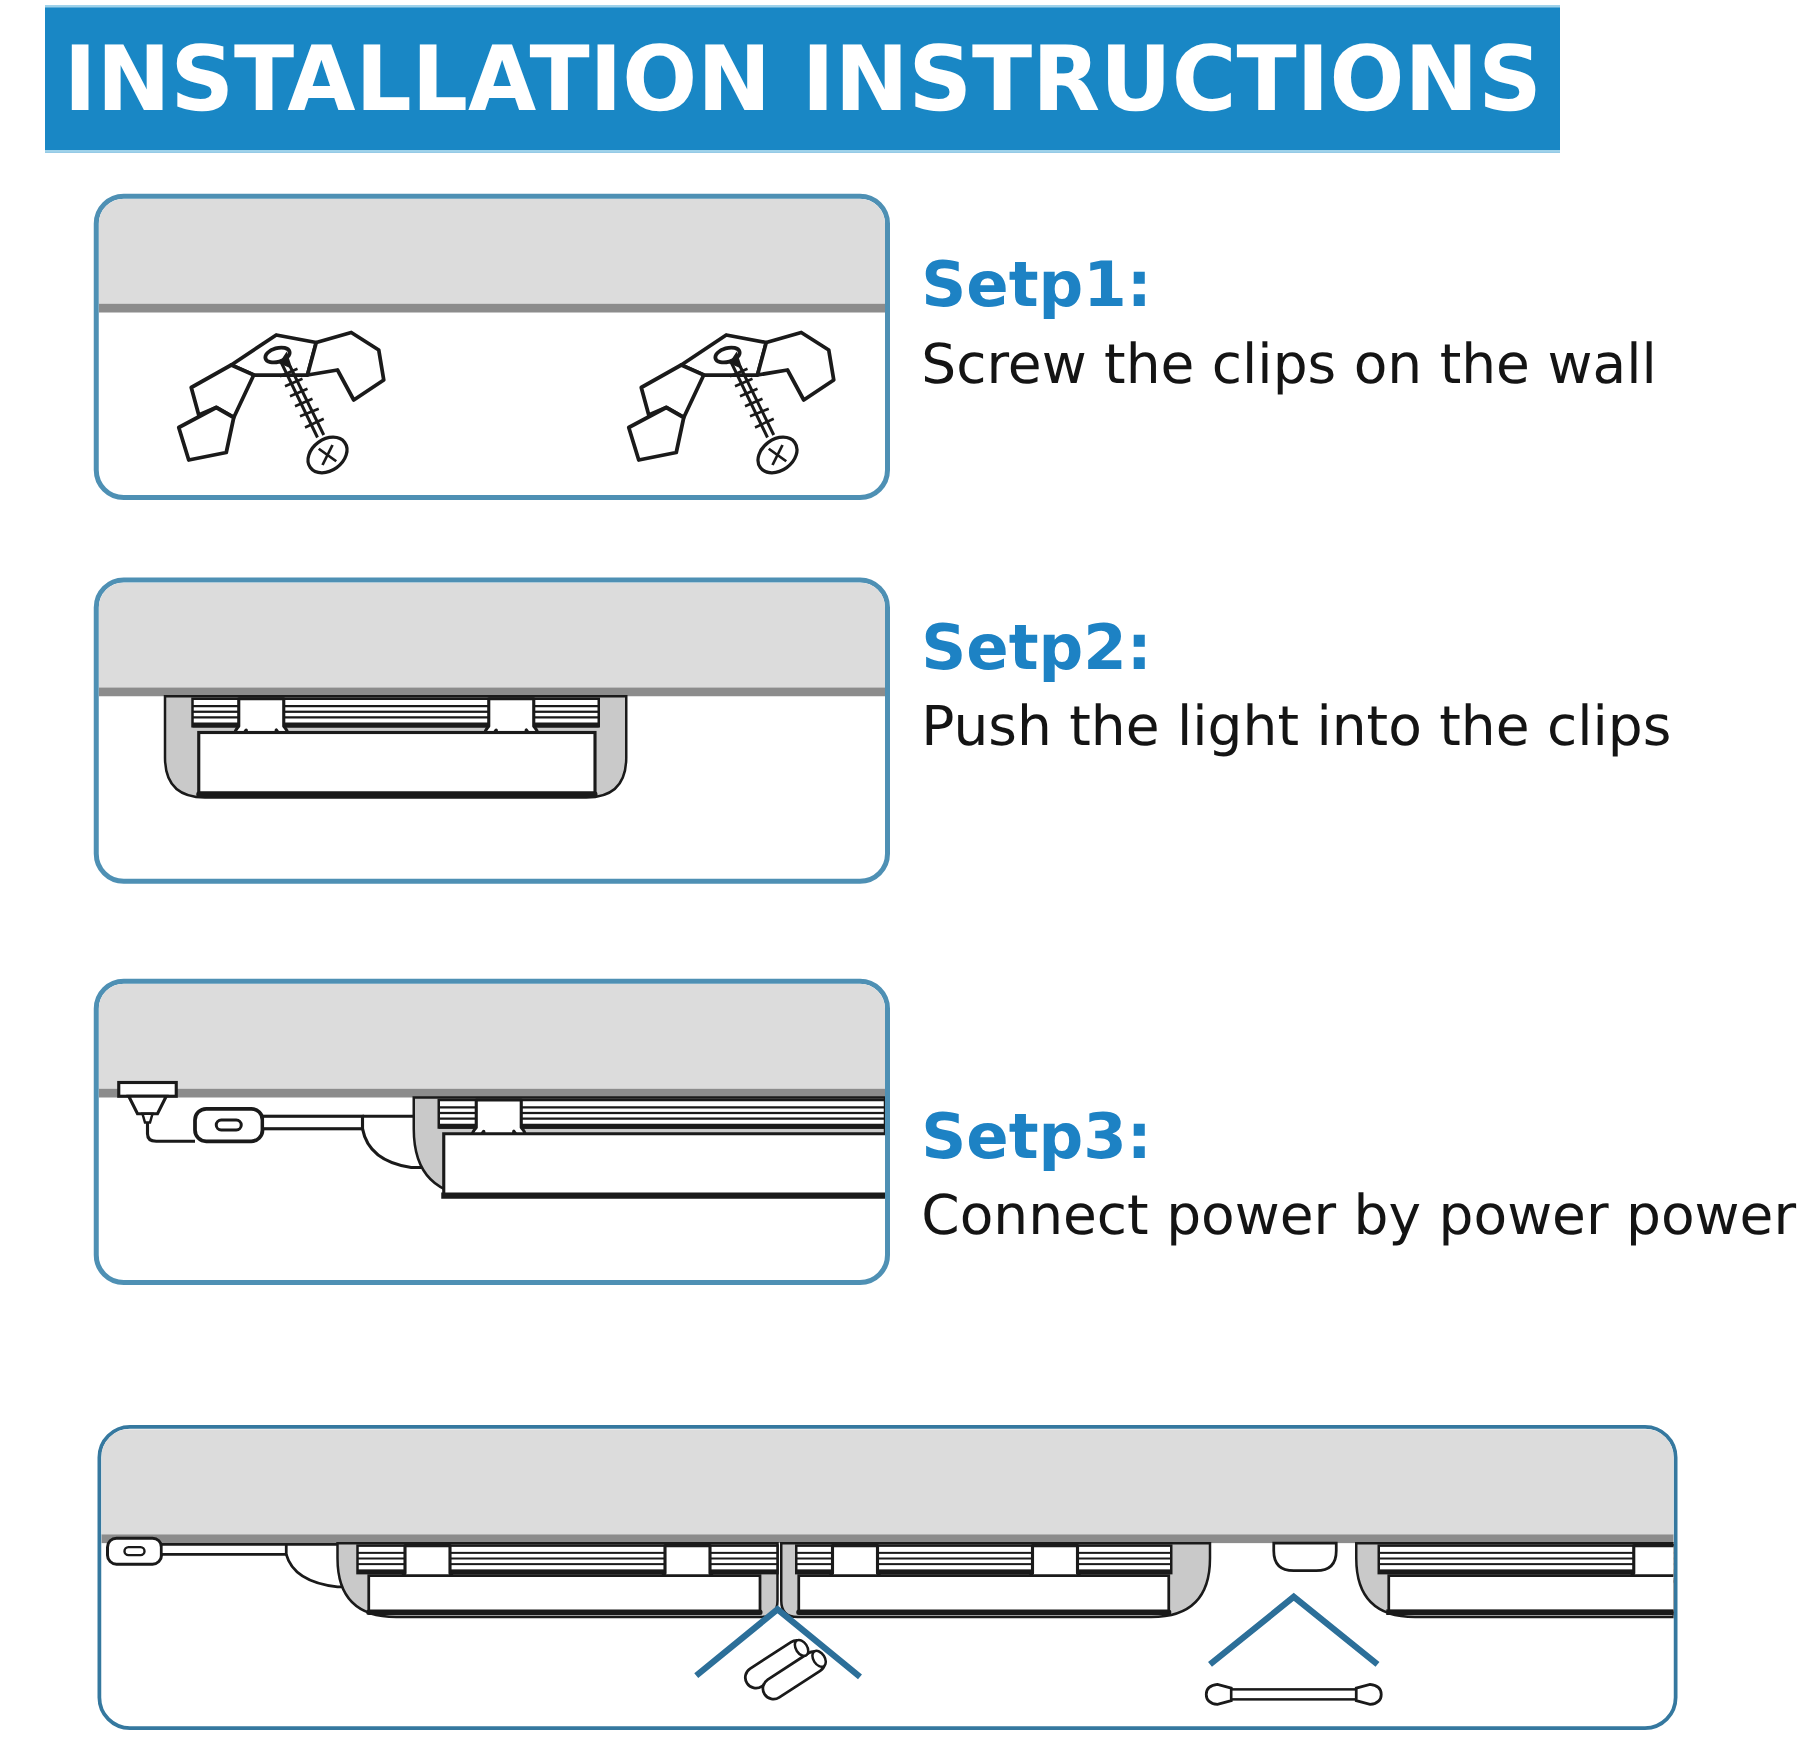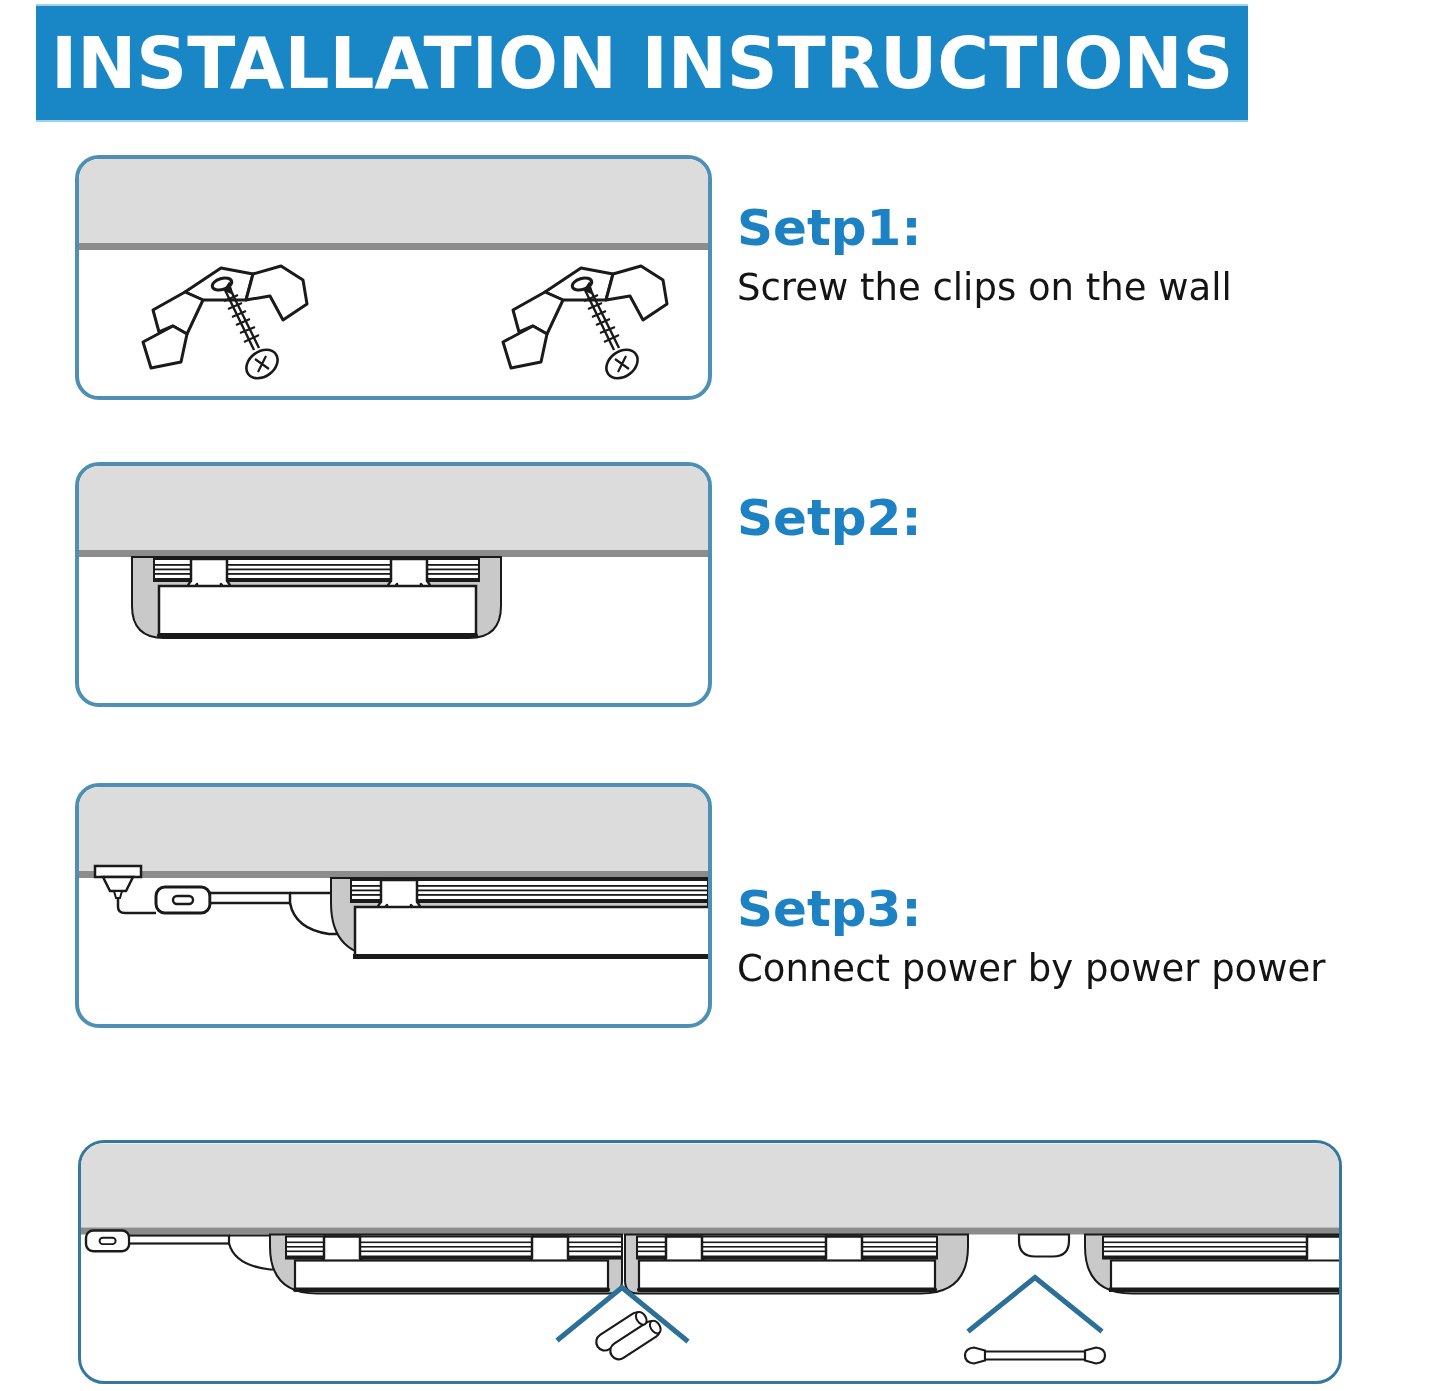--- a/index.html
+++ b/index.html
@@ -38,21 +38,21 @@
   .panel-3{left:75px;top:783px;width:637px;height:245px;}
   .panel-4{left:78px;top:1140px;width:1264px;height:244px;border-width:3px;border-color:var(--bottom-panel-border);border-radius:26px;}
   .step-text{position:absolute;left:737px;width:700px;}
   .step-text-1{top:200px;}
   .step-text-2{top:490px;}
   .step-text-3{top:881px;}
   .step-heading{
     color:var(--accent-blue);font-size:50px;font-weight:bold;line-height:1.15;
   }
   .step-desc{
-    color:#141414;font-size:37px;font-weight:normal;line-height:1.2;margin-top:8px;white-space:nowrap;
+    color:#141414;font-size:44px;font-weight:normal;line-height:1.2;margin-top:8px;white-space:nowrap;
   }
   .art-stroke{stroke:var(--ink);fill:#fff;stroke-linejoin:round;}
   .defs-holder{position:absolute;width:0;height:0;overflow:hidden;}
 </style>
 </head>
 <body>
 
 <svg class="defs-holder" aria-hidden="true">
   <defs>
 
@@ -128,20 +128,21 @@
             <use href="#railclip"></use>
           </g>
         <rect x="80" y="120" width="317" height="50" fill="#fff" stroke="#1a1a1a" stroke-width="2.5"></rect>
         <rect x="78" y="167" width="321" height="5" rx="2.5" fill="#1a1a1a"></rect>
       </g>
     </svg>
   </div>
 
   <div class="step-text step-text-2">
     <div class="step-heading">Setp2:</div>
+    <div class="step-desc">Push the light into the clips</div>
   </div>
 
   <div class="panel panel-3">
     <svg viewBox="0 0 629 237">
       <rect x="0" y="0" width="629" height="84" fill="var(--wall-gray)"></rect>
       <rect x="0" y="84" width="629" height="7" fill="var(--wall-edge)"></rect>
       <g>
         <rect x="16" y="79" width="46" height="11" fill="#fff" stroke="#1a1a1a" stroke-width="2.5"></rect>
         <path d="M24 90 H54 L47 104 H31 Z" fill="#fff" stroke="#1a1a1a" stroke-width="2.5"></path>
         <path d="M35 104 h8 l-2 7 h-4 z" fill="#fff" stroke="#1a1a1a" stroke-width="2"></path>

